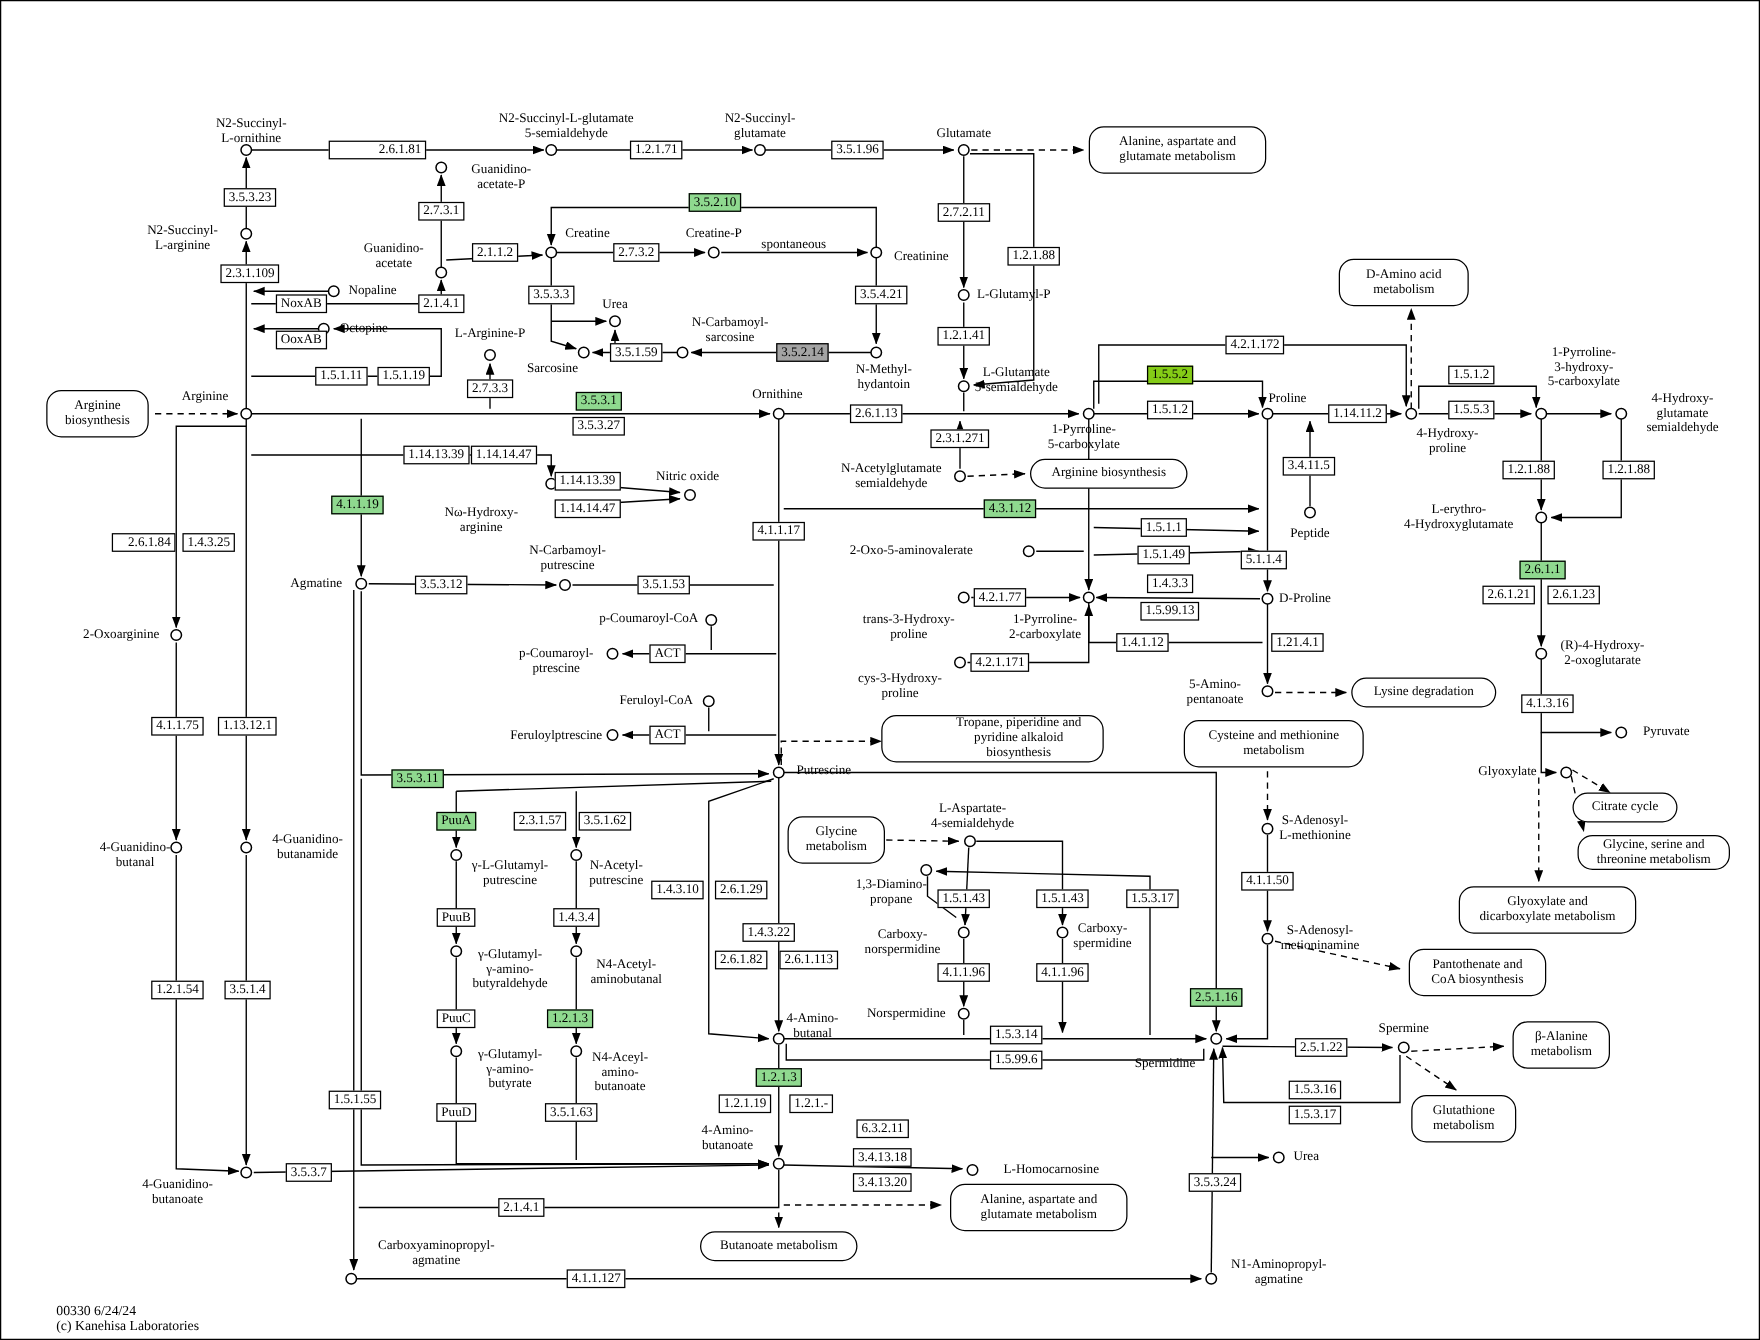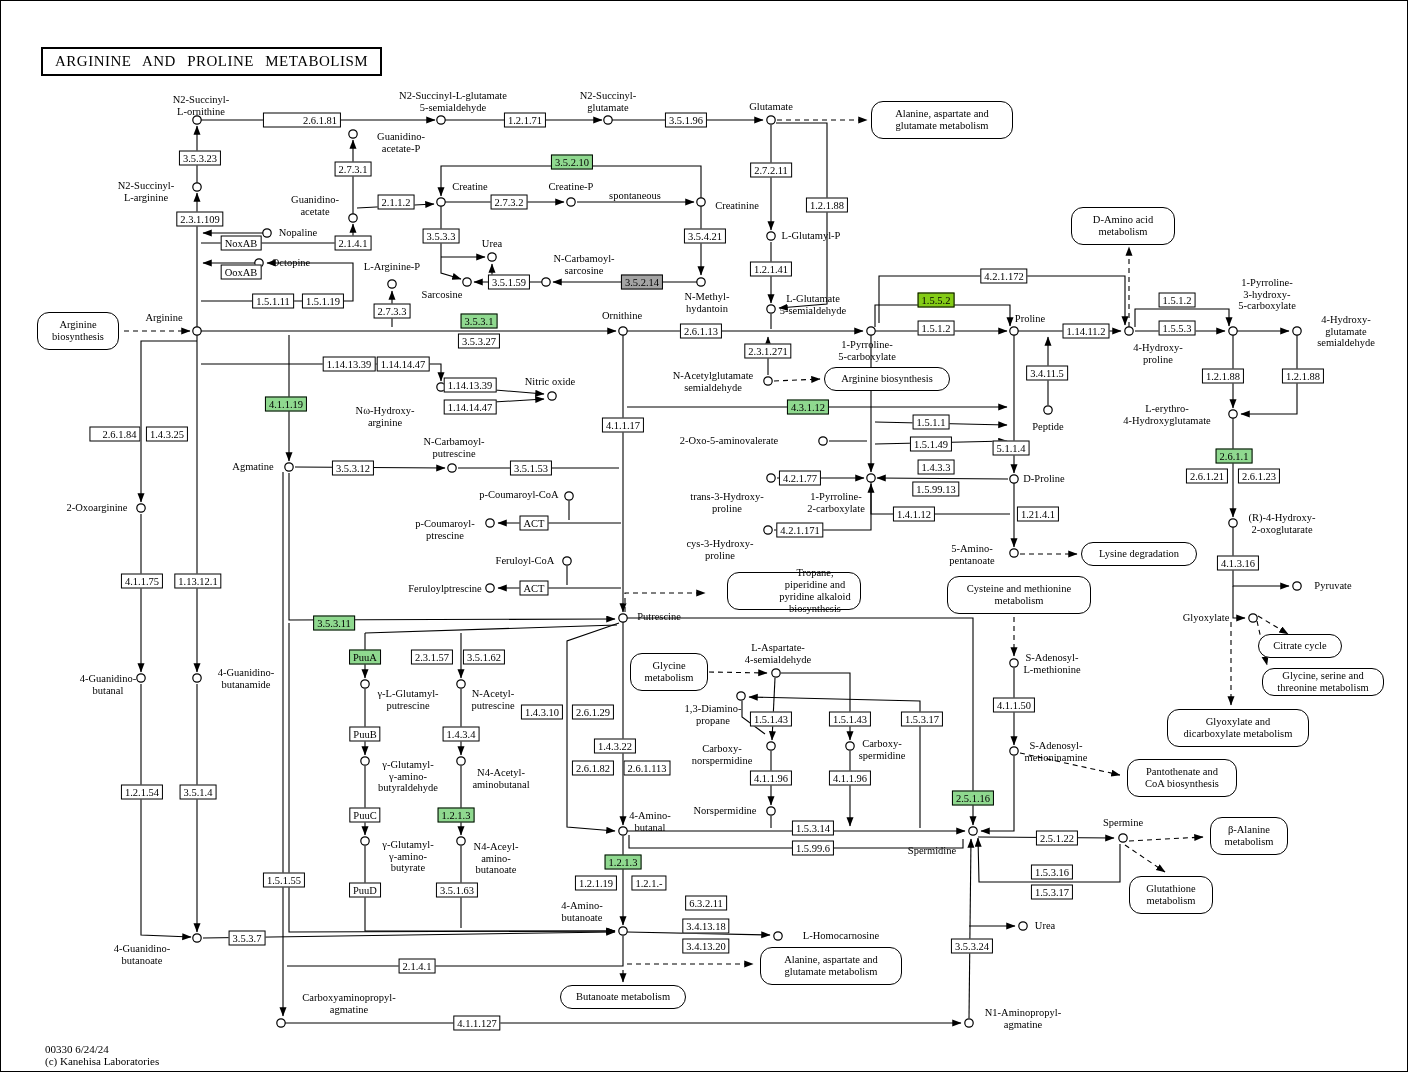--- a/index.html
+++ b/index.html
@@ -208,21 +208,20 @@
       <circle cx="622" cy="830" r="4.2" fill="#fff" stroke="#000000" stroke-width="1.2"></circle>
       <circle cx="972" cy="830" r="4.2" fill="#fff" stroke="#000000" stroke-width="1.2"></circle>
       <circle cx="1122" cy="837" r="4.2" fill="#fff" stroke="#000000" stroke-width="1.2"></circle>
       <circle cx="622" cy="930" r="4.2" fill="#fff" stroke="#000000" stroke-width="1.2"></circle>
       <circle cx="777" cy="935" r="4.2" fill="#fff" stroke="#000000" stroke-width="1.2"></circle>
       <circle cx="196" cy="937" r="4.2" fill="#fff" stroke="#000000" stroke-width="1.2"></circle>
       <circle cx="1022" cy="925" r="4.2" fill="#fff" stroke="#000000" stroke-width="1.2"></circle>
       <circle cx="280" cy="1022" r="4.2" fill="#fff" stroke="#000000" stroke-width="1.2"></circle>
       <circle cx="968" cy="1022" r="4.2" fill="#fff" stroke="#000000" stroke-width="1.2"></circle>
     </svg>
-  <div class="title-box">ARGININE AND PROLINE METABOLISM</div>
   <div class="footer" id="footer1">00330 6/24/24</div>
   <div class="footer" id="footer2">(c) Kanehisa Laboratories</div>
 <div class="enzyme" style="left: 301px; top: 119px; padding-left: 39px;">2.6.1.81</div>
     <div class="enzyme" style="left: 524px; top: 119px;">1.2.1.71</div>
     <div class="enzyme" style="left: 685px; top: 119px;">3.5.1.96</div>
     <div class="enzyme" style="left: 199px; top: 157px;">3.5.3.23</div>
     <div class="enzyme" style="left: 352px; top: 168px;">2.7.3.1</div>
     <div class="enzyme hl" style="left: 571px; top: 161px; background: rgb(143, 217, 143);">3.5.2.10</div>
     <div class="enzyme" style="left: 770px; top: 169px;">2.7.2.11</div>
     <div class="enzyme" style="left: 395px; top: 201px;">2.1.1.2</div>
@@ -441,21 +440,21 @@
 agmatine</div>
     <div class="compound" style="left: 1022px; top: 1017px;">N1-Aminopropyl-
 agmatine</div>
     <div class="plink" style="left: 77px; top: 330px; width: 82px; height: 38px;">Arginine
 biosynthesis</div>
     <div class="plink" style="left: 941px; top: 119px; width: 142px; height: 38px;">Alanine, aspartate and
 glutamate metabolism</div>
     <div class="plink" style="left: 1122px; top: 225px; width: 104px; height: 38px;">D-Amino acid
 metabolism</div>
     <div class="plink" style="left: 886px; top: 378px; width: 126px; height: 24px;">Arginine biosynthesis</div>
-    <div class="plink" style="left: 793px; top: 590px; width: 134px; height: 38px; padding-left: 47px;">Tropane, piperidine and
+    <div class="plink" style="left: 793px; top: 590px; width: 178px; height: 38px; padding-left: 47px;">Tropane, piperidine and
 pyridine alkaloid biosynthesis</div>
     <div class="plink" style="left: 1138px; top: 553px; width: 116px; height: 24px;">Lysine degradation</div>
     <div class="plink" style="left: 1018px; top: 594px; width: 144px; height: 38px;">Cysteine and methionine
 metabolism</div>
     <div class="plink" style="left: 668px; top: 671px; width: 78px; height: 38px;">Glycine
 metabolism</div>
     <div class="plink" style="left: 1299px; top: 645px; width: 84px; height: 24px;">Citrate cycle</div>
     <div class="plink" style="left: 1322px; top: 681px; width: 122px; height: 28px;">Glycine, serine and
 threonine metabolism</div>
     <div class="plink" style="left: 1237px; top: 727px; width: 142px; height: 38px;">Glyoxylate and

